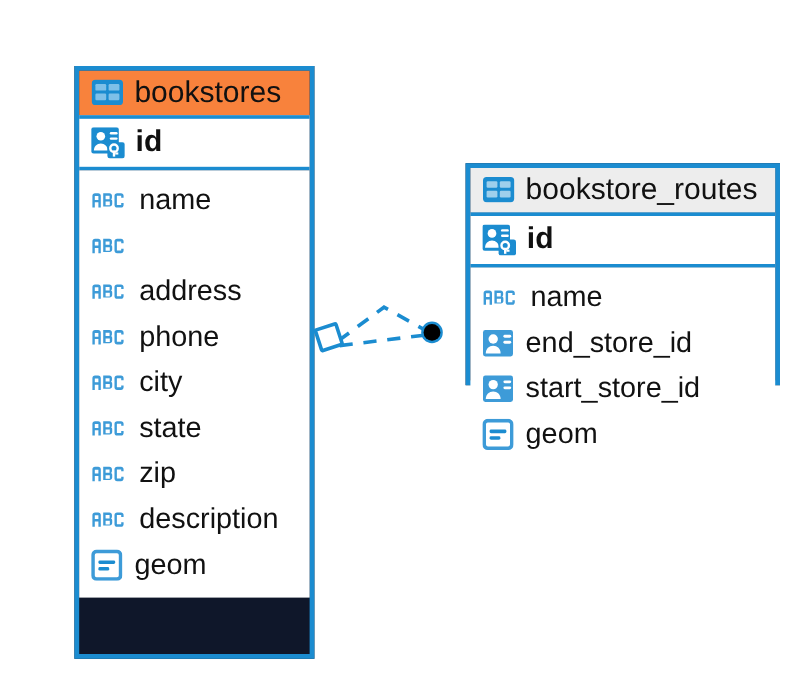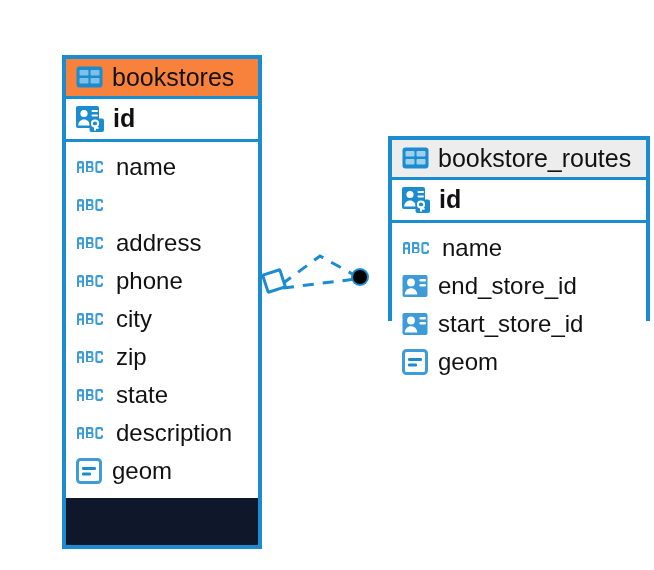--- a/index.html
+++ b/index.html
@@ -196,32 +196,32 @@
       </div>
 
       <div class="field-row">
         <span class="icon abc-icon">
           <svg width="28" height="14" viewBox="0 0 28 14" aria-hidden="true">
             <path d="M1 13V3.2C1 1.9 1.9 1 3.2 1h2.6C7.1 1 8 1.9 8 3.2V13H6V8.6H3V13H1zM3 6.6h3V3.4H3v3.2z" fill="#3D9BD8"></path>
             <path d="M10 13V1h5.1c1.3 0 2.2.9 2.2 2.1v1.4c0 .7-.3 1.3-.8 1.6.6.3 1 .9 1 1.7v2.1c0 1.2-.9 2.1-2.2 2.1H10zm2-7h3.3V3.2H12V6zm0 5h3.5V8H12v3z" fill="#3D9BD8"></path>
             <path d="M19.4 10.8V3.2c0-1.3.9-2.2 2.2-2.2h3.2c1.3 0 2.2.9 2.2 2.2v1.6h-2V3.2h-3.6v7.6H25V9.2h2v1.6c0 1.3-.9 2.2-2.2 2.2h-3.2c-1.3 0-2.2-.9-2.2-2.2z" fill="#3D9BD8"></path>
           </svg>
         </span>
+        <span class="field-label">state</span>
+      </div>
+
+      <div class="field-row">
+        <span class="icon abc-icon">
+          <svg width="28" height="14" viewBox="0 0 28 14" aria-hidden="true">
+            <path d="M1 13V3.2C1 1.9 1.9 1 3.2 1h2.6C7.1 1 8 1.9 8 3.2V13H6V8.6H3V13H1zM3 6.6h3V3.4H3v3.2z" fill="#3D9BD8"></path>
+            <path d="M10 13V1h5.1c1.3 0 2.2.9 2.2 2.1v1.4c0 .7-.3 1.3-.8 1.6.6.3 1 .9 1 1.7v2.1c0 1.2-.9 2.1-2.2 2.1H10zm2-7h3.3V3.2H12V6zm0 5h3.5V8H12v3z" fill="#3D9BD8"></path>
+            <path d="M19.4 10.8V3.2c0-1.3.9-2.2 2.2-2.2h3.2c1.3 0 2.2.9 2.2 2.2v1.6h-2V3.2h-3.6v7.6H25V9.2h2v1.6c0 1.3-.9 2.2-2.2 2.2h-3.2c-1.3 0-2.2-.9-2.2-2.2z" fill="#3D9BD8"></path>
+          </svg>
+        </span>
         <span class="field-label">zip</span>
-      </div>
-
-      <div class="field-row">
-        <span class="icon abc-icon">
-          <svg width="28" height="14" viewBox="0 0 28 14" aria-hidden="true">
-            <path d="M1 13V3.2C1 1.9 1.9 1 3.2 1h2.6C7.1 1 8 1.9 8 3.2V13H6V8.6H3V13H1zM3 6.6h3V3.4H3v3.2z" fill="#3D9BD8"></path>
-            <path d="M10 13V1h5.1c1.3 0 2.2.9 2.2 2.1v1.4c0 .7-.3 1.3-.8 1.6.6.3 1 .9 1 1.7v2.1c0 1.2-.9 2.1-2.2 2.1H10zm2-7h3.3V3.2H12V6zm0 5h3.5V8H12v3z" fill="#3D9BD8"></path>
-            <path d="M19.4 10.8V3.2c0-1.3.9-2.2 2.2-2.2h3.2c1.3 0 2.2.9 2.2 2.2v1.6h-2V3.2h-3.6v7.6H25V9.2h2v1.6c0 1.3-.9 2.2-2.2 2.2h-3.2c-1.3 0-2.2-.9-2.2-2.2z" fill="#3D9BD8"></path>
-          </svg>
-        </span>
-        <span class="field-label">state</span>
       </div>
 
       <div class="field-row">
         <span class="icon abc-icon">
           <svg width="28" height="14" viewBox="0 0 28 14" aria-hidden="true">
             <path d="M1 13V3.2C1 1.9 1.9 1 3.2 1h2.6C7.1 1 8 1.9 8 3.2V13H6V8.6H3V13H1zM3 6.6h3V3.4H3v3.2z" fill="#3D9BD8"></path>
             <path d="M10 13V1h5.1c1.3 0 2.2.9 2.2 2.1v1.4c0 .7-.3 1.3-.8 1.6.6.3 1 .9 1 1.7v2.1c0 1.2-.9 2.1-2.2 2.1H10zm2-7h3.3V3.2H12V6zm0 5h3.5V8H12v3z" fill="#3D9BD8"></path>
             <path d="M19.4 10.8V3.2c0-1.3.9-2.2 2.2-2.2h3.2c1.3 0 2.2.9 2.2 2.2v1.6h-2V3.2h-3.6v7.6H25V9.2h2v1.6c0 1.3-.9 2.2-2.2 2.2h-3.2c-1.3 0-2.2-.9-2.2-2.2z" fill="#3D9BD8"></path>
           </svg>
         </span>

